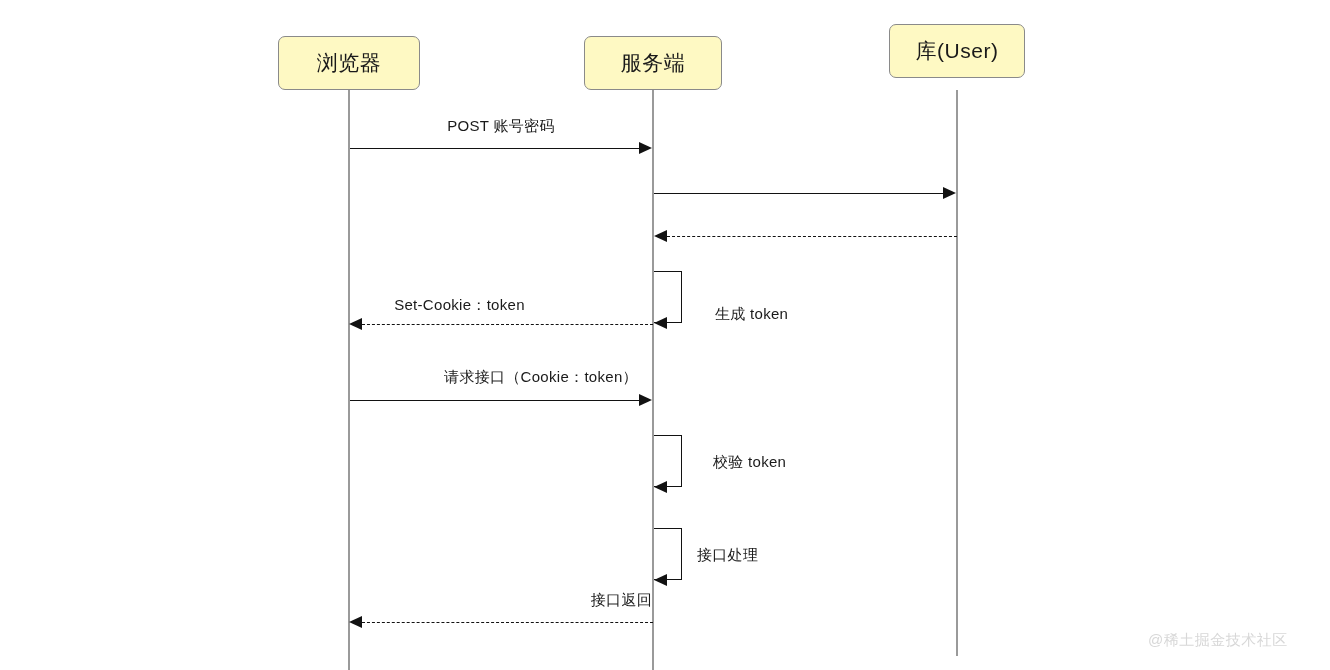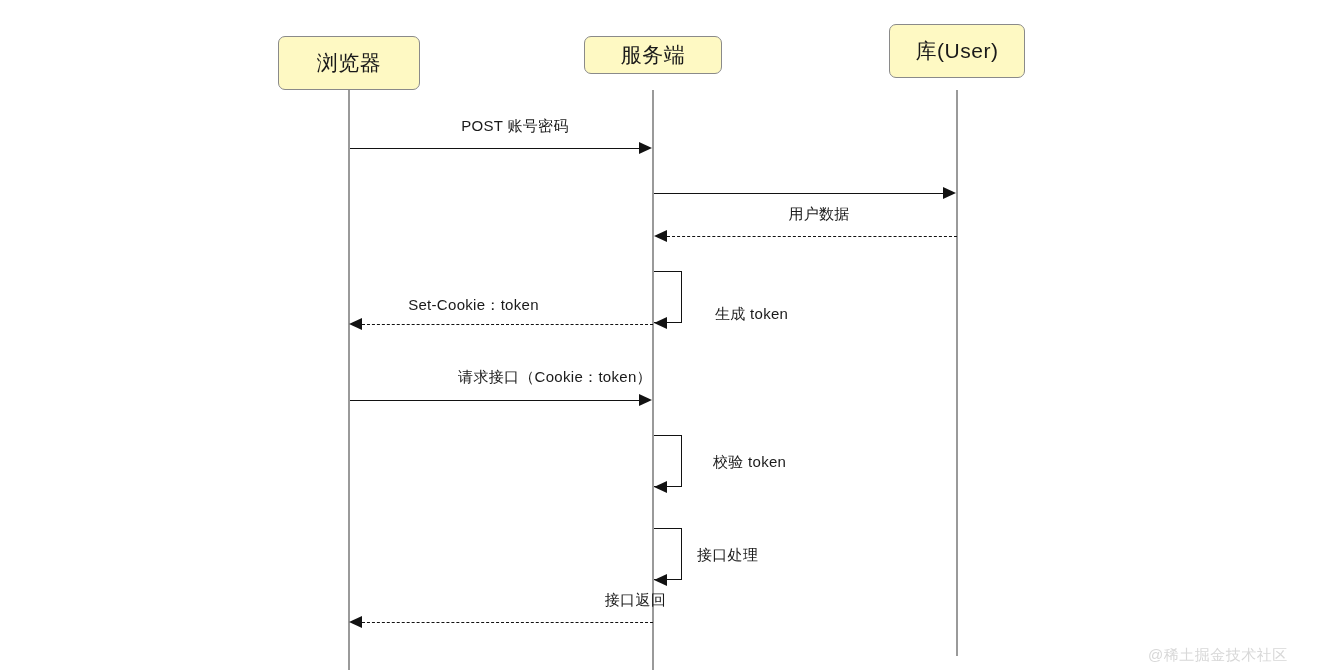--- a/index.html
+++ b/index.html
@@ -63,21 +63,20 @@
     border-bottom: 6px solid transparent;
     border-right: 13px solid #121212;
   }
   .msg-label {
     position: absolute;
     font-size: 15px;
     color: #1a1a1a;
     white-space: nowrap;
     text-align: center;
     letter-spacing: 0.3px;
-    padding-left: 14px;
   }
   
   .self-loop {
     position: absolute;
     box-sizing: border-box;
     border: 1.6px solid #121212;
     border-left: none;
     background: transparent;
   }
   .self-label {
@@ -101,35 +100,34 @@
 
 <div id="canvas">
 
   <div class="lifeline" style="left:348px; top:90px; height:580px;"></div>
   <div class="lifeline" style="left:652px; top:90px; height:580px;"></div>
   <div class="lifeline" style="left:956px; top:90px; height:566px;"></div>
 
   <div class="participant" style="left:278px; top:36px; width:142px; height:54px;">
     <span>浏览器</span>
   </div>
-  <div class="participant" style="left:584px; top:36px; width:138px; height:38px;">
+  <div class="participant" style="left:584px; top:36px; width:138px; height:54px;">
     <span>服务端</span>
   </div>
   <div class="participant" style="left:889px; top:24px; width:136px; height:54px;">
     <span>库(User)</span>
   </div>
 
   <div class="msg-label" style="left:350px; top:117px; width:302px;">POST 账号密码</div>
   <div class="msg-line" style="left:350px; top:148px; width:289px;"></div>
   <div class="arrow-head right" style="left:639px; top:142px;"></div>
 
   <div class="msg-line" style="left:654px; top:193px; width:289px;"></div>
   <div class="arrow-head right" style="left:943px; top:187px;"></div>
 
-  <div class="msg-label" style="left:654px; top:205px; width:302px;">用户数据</div>
   <div class="msg-line dashed" style="left:667px; top:236px; width:290px;"></div>
   <div class="arrow-head left" style="left:654px; top:230px;"></div>
 
   <div class="self-loop" style="left:654px; top:271px; width:28px; height:52px;"></div>
   <div class="arrow-head left" style="left:654px; top:317px;"></div>
   <div class="self-label" style="left:691px; top:305px;margin-left:24px;">生成 token</div>
 
   <div class="msg-label" style="left:330px; top:296px; width:259px;">Set-Cookie：token</div>
   <div class="msg-line dashed" style="left:362px; top:324px; width:291px;"></div>
   <div class="arrow-head left" style="left:349px; top:318px;"></div>
@@ -143,15 +141,15 @@
   <div class="self-label" style="left:713px; top:453px;">校验 token</div>
 
   <div class="self-loop" style="left:654px; top:528px; width:28px; height:52px;"></div>
   <div class="arrow-head left" style="left:654px; top:574px;"></div>
   <div class="self-label" style="left:697px; top:546px;">接口处理</div>
 
   <div class="msg-label" style="left:350px; top:591px; width:302px;text-align:right;">接口返回</div>
   <div class="msg-line dashed" style="left:362px; top:622px; width:291px;"></div>
   <div class="arrow-head left" style="left:349px; top:616px;"></div>
 
-  <div class="watermark" style="left:1148px; top:646px;">@稀土掘金技术社区</div>
+  <div class="watermark" style="left:1148px; top:631px;">@稀土掘金技术社区</div>
 
 </div>
 
 </body></html>

